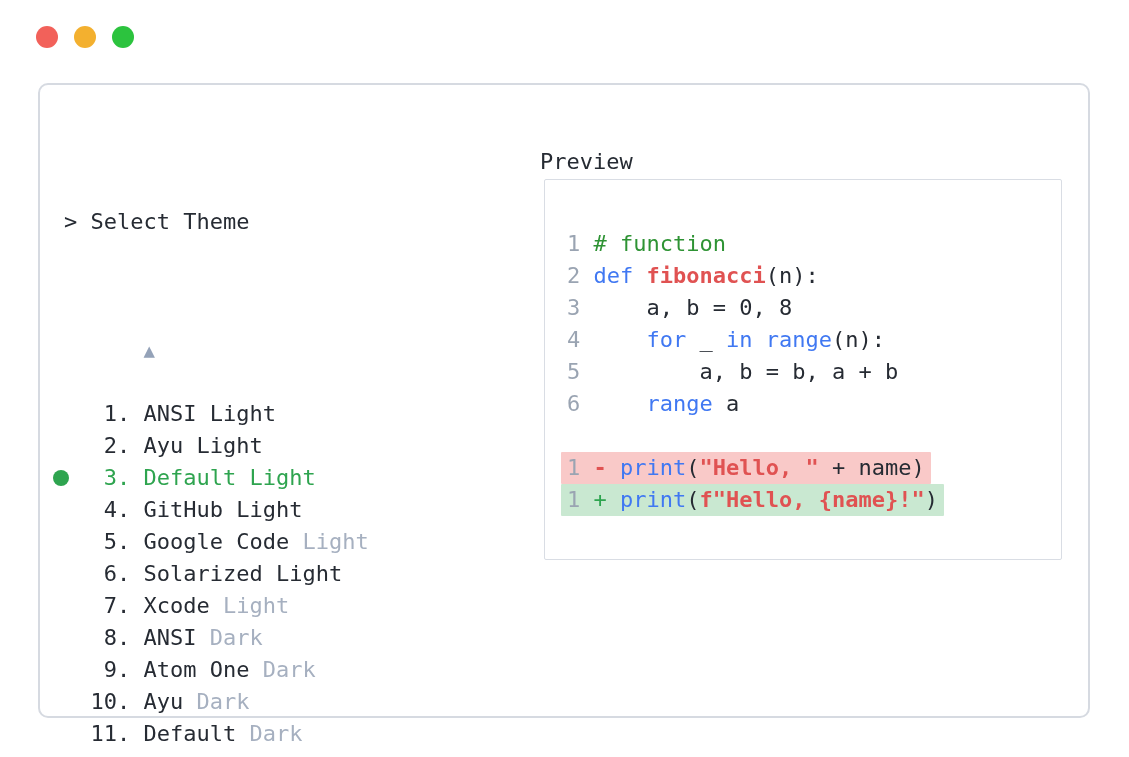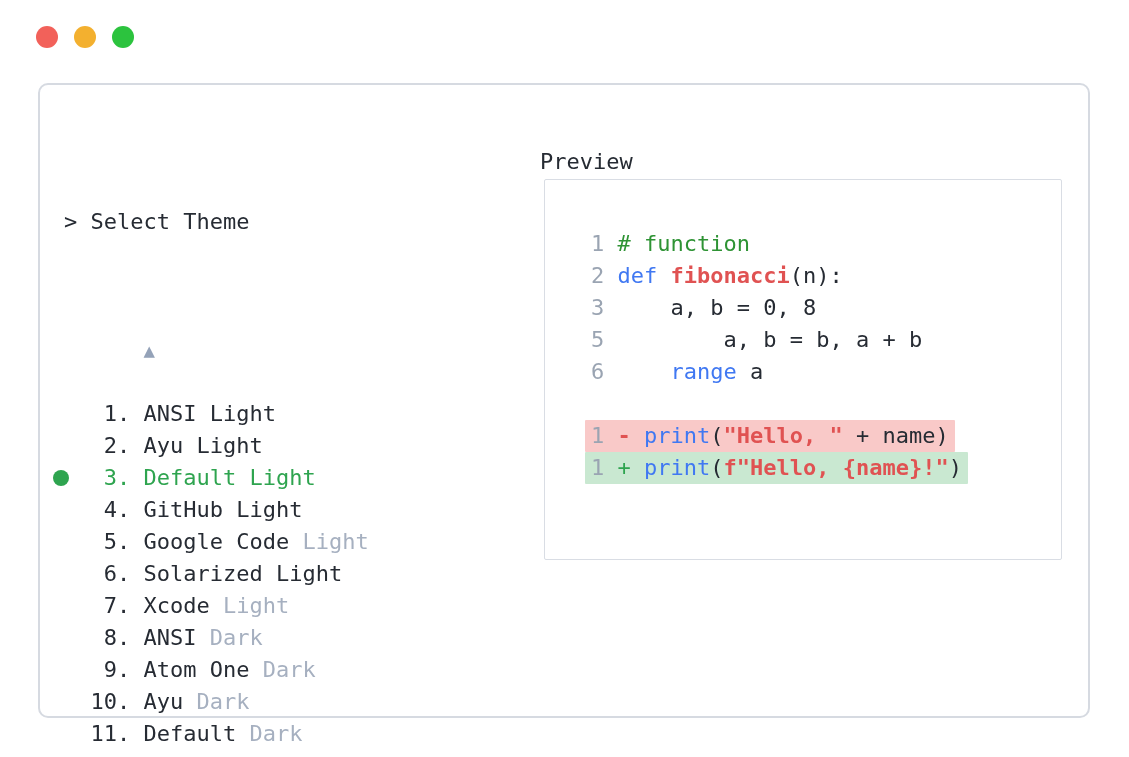--- a/index.html
+++ b/index.html
@@ -40,21 +40,21 @@
   .theme-row.selected .item-num,
   .theme-row.selected .item-name,
   .theme-row.selected .item-sep,
   .theme-row.selected .item-variant{color:var(--accent-green);}
   .bullet{position:absolute;left:-11px;top:50%;transform:translateY(-50%);
           width:16px;height:16px;border-radius:50%;background:var(--accent-green);}
 
   
   .preview-label{position:absolute;left:500px;top:61px;height:32px;color:var(--text-dark);}
   .preview-box{position:absolute;left:504px;top:94px;width:518px;height:381px;
-               background:#ffffff;border:1.5px solid var(--preview-border);border-radius:2px;padding-left:24px;}
+               background:#ffffff;border:1.5px solid var(--preview-border);border-radius:2px;}
   .code{padding:48px 0 0 22px;}
   .code-line{height:32px;white-space:pre;}
   .gutter{color:var(--gutter-gray);}
   .tok.plain{color:var(--text-dark);}
   .tok.kw{color:var(--keyword-blue);}
   .tok.fn,.tok.str,.tok.minus{color:var(--string-red);font-weight:bold;}
   .tok.com{color:var(--comment-green);}
   .tok.plus{color:var(--accent-green);}
   .diff-section{margin-top:32px;}
   .diff{display:inline-block;padding:0 6px;margin-left:-6px;border-radius:1px;}
@@ -84,20 +84,21 @@
   </div>
 
   <div class="preview-label">Preview</div>
 
   <div class="preview-box">
     <div class="code">
       <div>
           <div class="code-line"><span class="gutter">1</span><span class="tok com"> # function</span></div>
           <div class="code-line"><span class="gutter">2</span><span class="tok plain"> </span><span class="tok kw">def</span><span class="tok plain"> </span><span class="tok fn">fibonacci</span><span class="tok plain">(n):</span></div>
           <div class="code-line"><span class="gutter">3</span><span class="tok plain">     a, b = 0, 8</span></div>
+          <div class="code-line"><span class="gutter">4</span><span class="tok plain">     </span><span class="tok kw">for</span><span class="tok plain"> _ </span><span class="tok kw">in</span><span class="tok plain"> </span><span class="tok kw">range</span><span class="tok plain">(n):</span></div>
           <div class="code-line"><span class="gutter">5</span><span class="tok plain">         a, b = b, a + b</span></div>
           <div class="code-line"><span class="gutter">6</span><span class="tok plain">     </span><span class="tok kw">range</span><span class="tok plain"> a</span></div>
         </div>
       <div class="diff-section">
           <div class="code-line"><span class="diff removed"><span class="gutter">1</span><span class="tok minus"> - </span><span class="tok kw">print</span><span class="tok plain">(</span><span class="tok str">"Hello, "</span><span class="tok plain"> + name)</span></span></div>
           <div class="code-line"><span class="diff added"><span class="gutter">1</span><span class="tok plus"> + </span><span class="tok kw">print</span><span class="tok plain">(</span><span class="tok str">f"Hello, {name}!"</span><span class="tok plain">)</span></span></div>
         </div>
     </div>
   </div>
 

